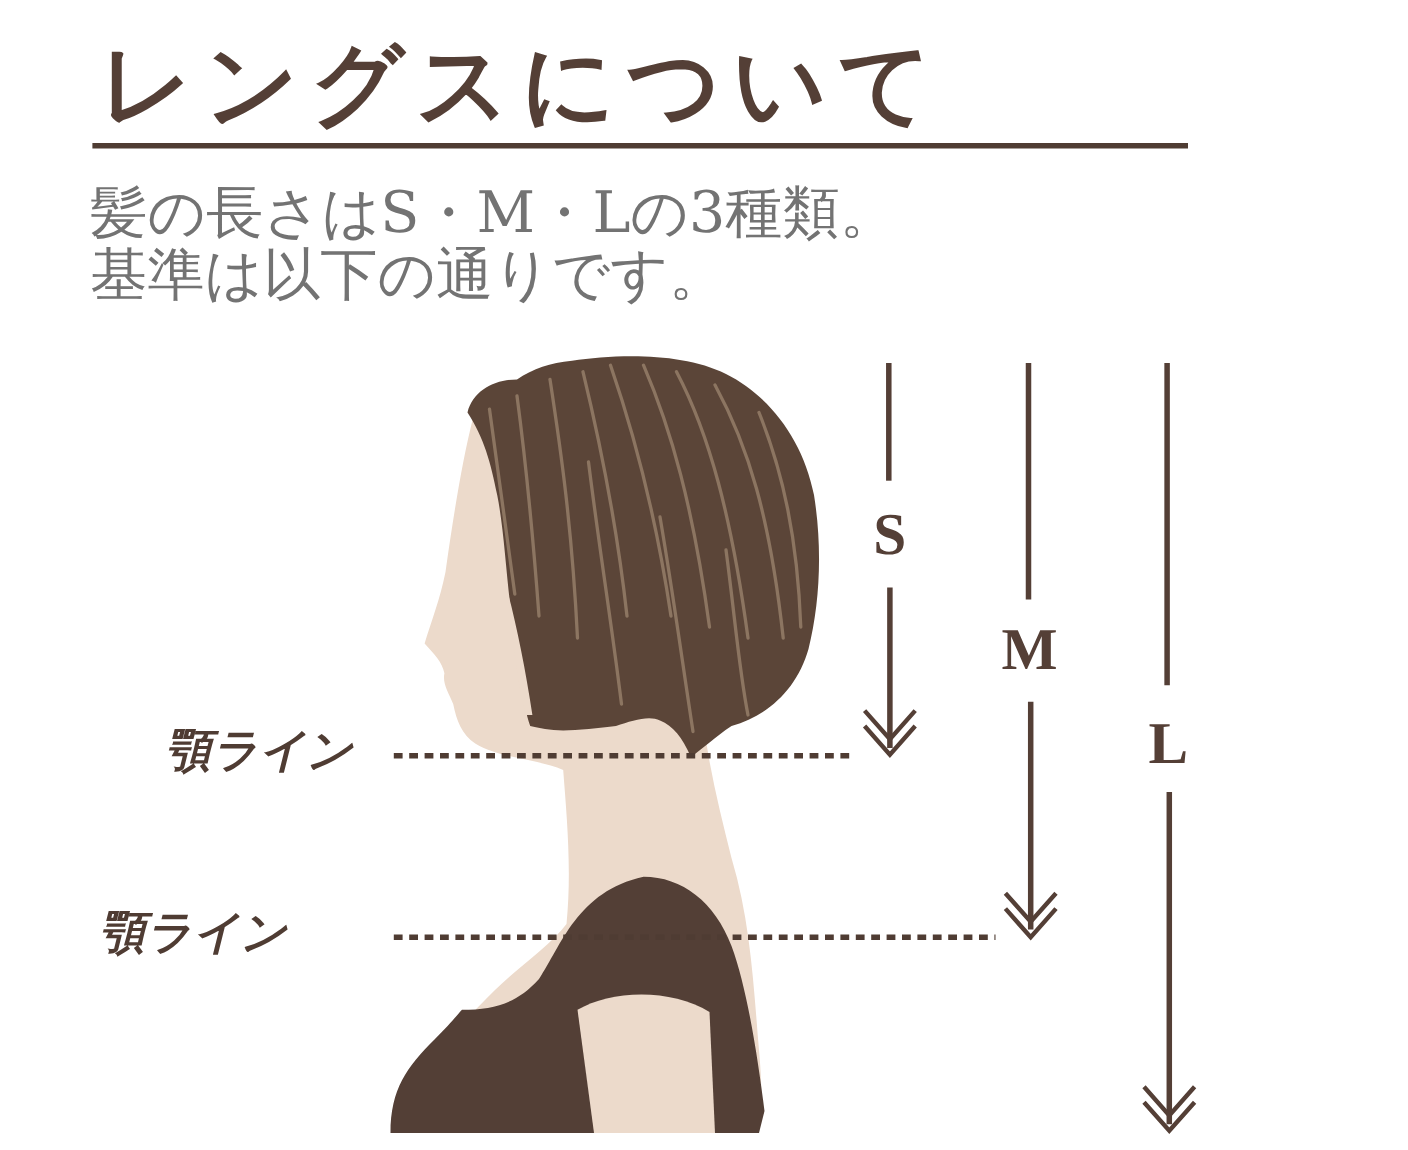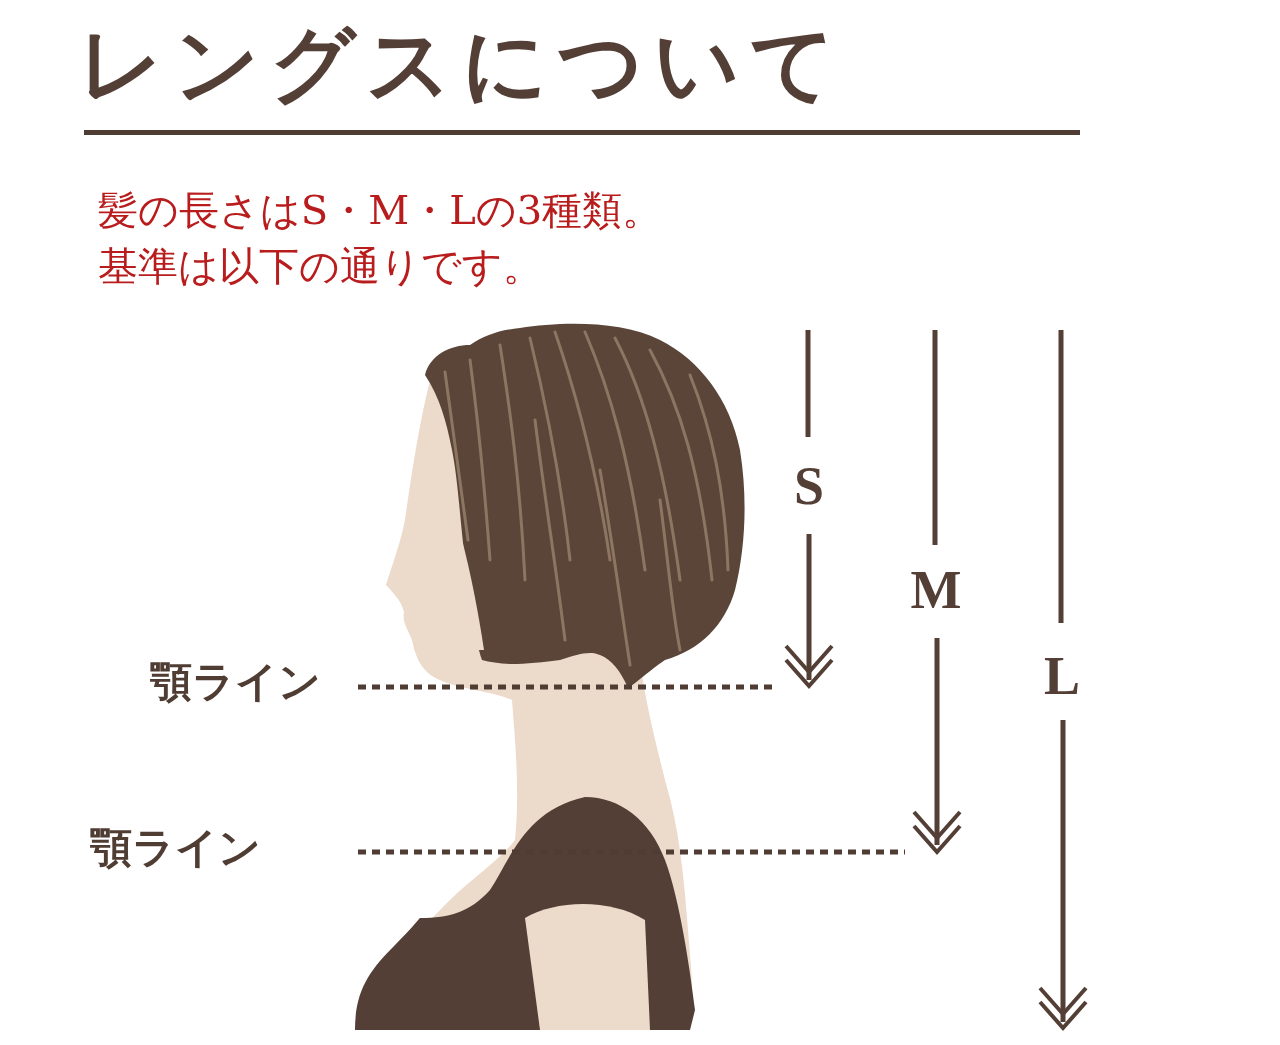--- a/index.html
+++ b/index.html
@@ -1,26 +1,26 @@
 <!DOCTYPE html>
 <html><head>
 <meta charset="utf-8">
 <style>
   html, body { margin: 0; padding: 0; background: #ffffff; }
   body { width: 1280px; height: 1045px; position: relative; overflow: hidden;
          font-family: "DejaVu Serif", "Liberation Serif", serif; color: #543f36; }
   .title { position: absolute; left: 78px; top: 14px; font-size: 84px; line-height: 100px;
-           letter-spacing: 10px; font-family: "DejaVu Serif", serif; font-weight: bold; color: #543f36; margin: 0; }
+           letter-spacing: 10px; font-family: "DejaVu Serif", serif; font-weight: bold; color: #543f36; margin: 12px; }
   .rule { position: absolute; left: 84px; top: 130px; width: 996px; height: 5px; background: #4f3c33; }
-  .desc { position: absolute; left: 82px; top: 166px; font-size: 40px; line-height: 56px;
-          font-family: "DejaVu Serif", serif; color: #b91c1c; margin: 16px; }
+  .desc { position: absolute; left: 82px; top: 166px; font-size: 52px; line-height: 56px;
+          font-family: "DejaVu Serif", serif; color: #737373; margin: 0; }
   .desc div { white-space: nowrap; }
   svg.illus { position: absolute; left: 0; top: 0; }
   .line-label { position: absolute; font-size: 42px; font-weight: bold; white-space: nowrap;
-                font-family: "DejaVu Serif", serif; color: #4f3c33; }
+                font-family: "DejaVu Serif", serif; color: #4f3c33; font-style: italic; }
   .size-label { position: absolute; font-size: 54px; font-weight: bold; line-height: 56px;
                 font-family: "Liberation Serif", "DejaVu Serif", serif; color: #543f36; text-align: center; width: 70px; }
 </style>
 </head>
 <body>
 
 <h1 class="title">レングスについて</h1>
 <div class="rule"></div>
 
 <div class="desc">

